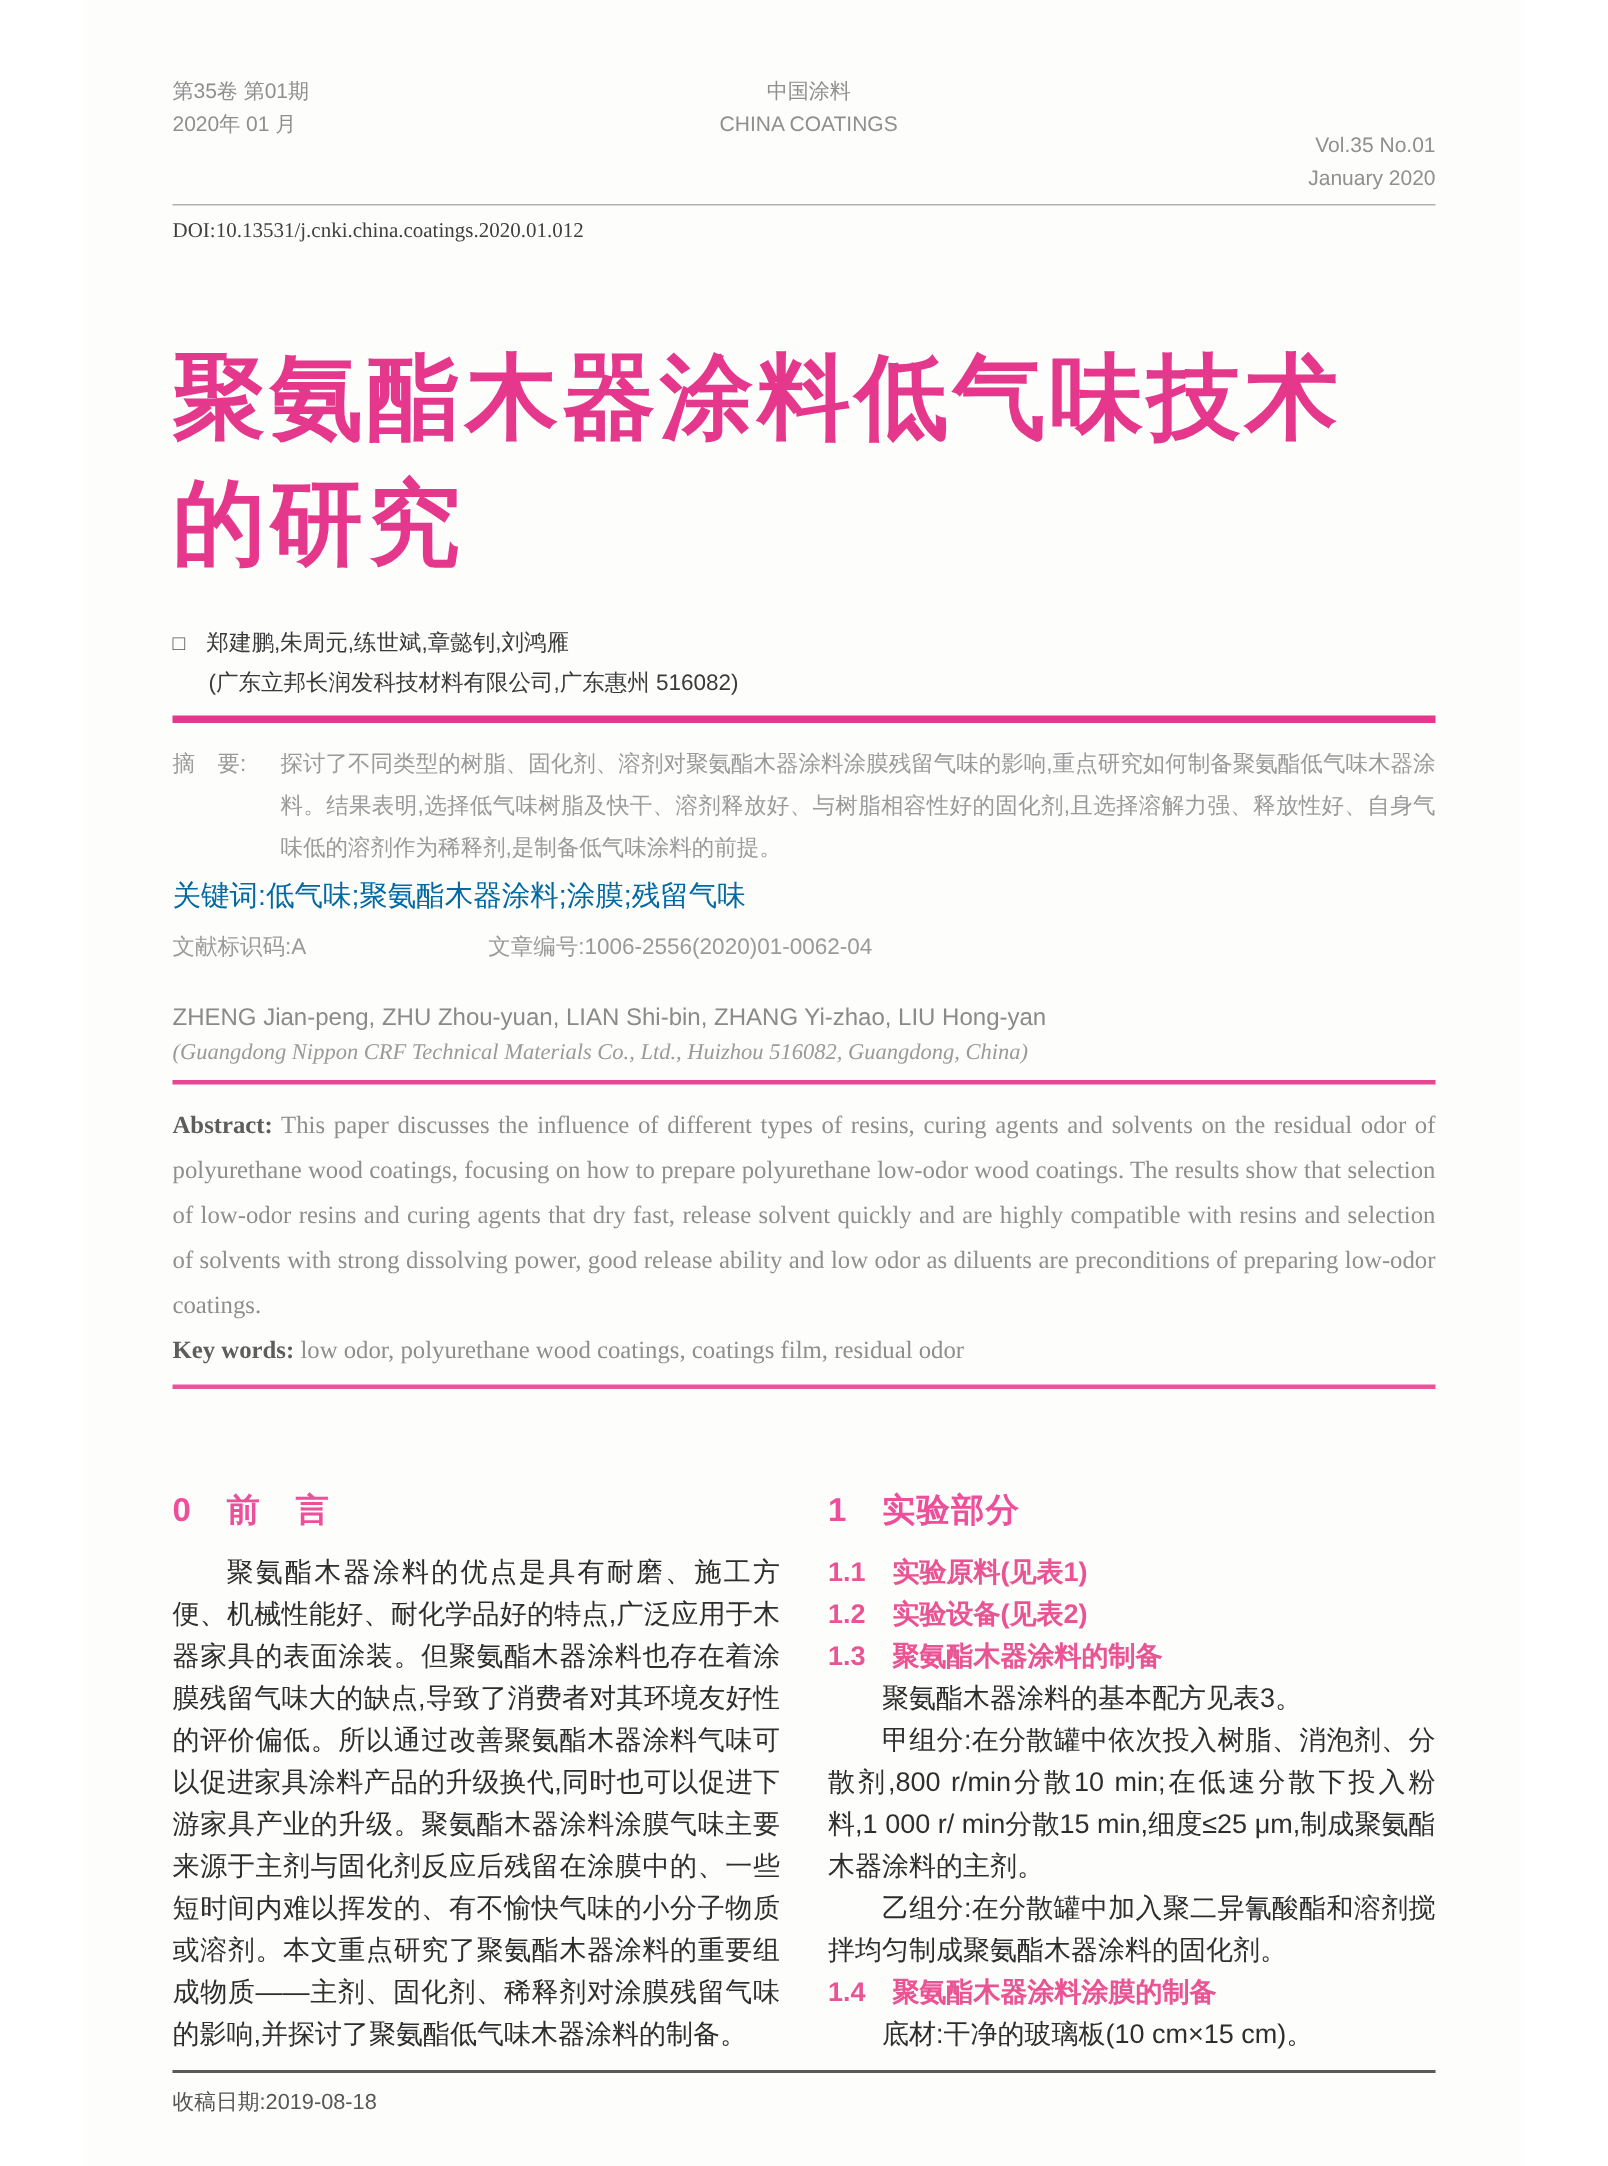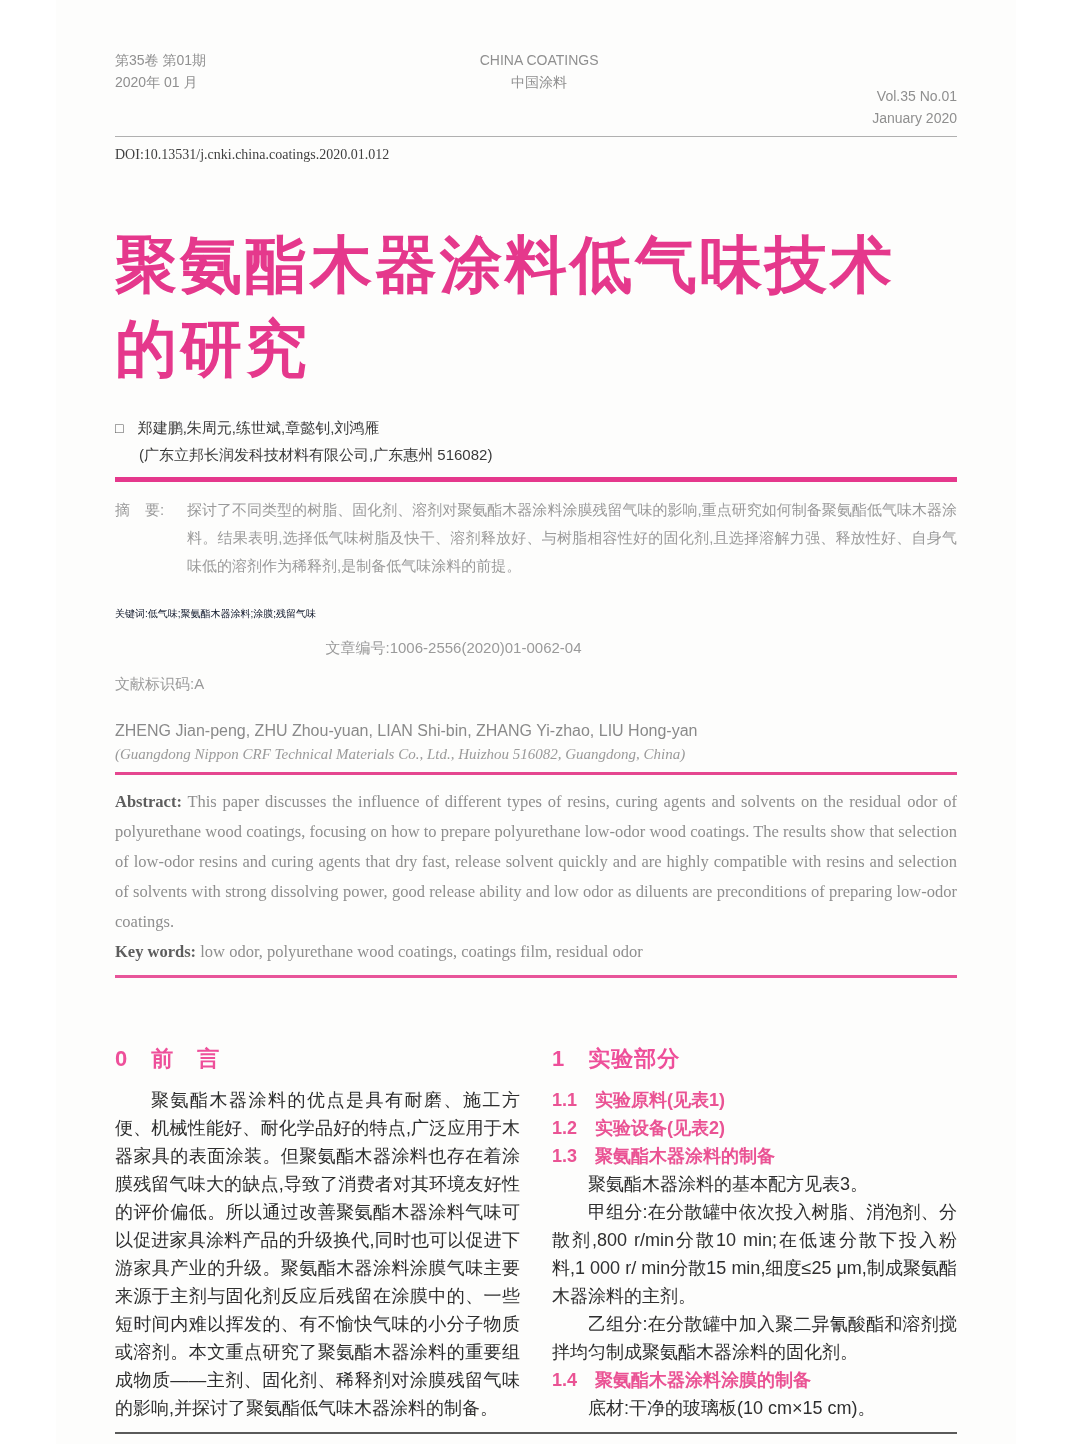--- a/index.html
+++ b/index.html
@@ -27,24 +27,24 @@
   .authors-cn { margin-top: 28px; font-size: 15px; color: #3a3a3a; }
   .authors-cn .marker { display: inline-block; margin-right: 10px; color: #555; font-size: 14px; }
   .affil-cn { margin-top: 8px; font-size: 15px; color: #3a3a3a; padding-left: 24px; }
   .rule-pink-thick { height: 5px; background: #e5388c; margin-top: 12px; }
 
   
   .abstract-cn { margin-top: 14px; color: #9a9a9a; font-size: 15px; line-height: 28px; }
   .abstract-cn .row { display: flex; }
   .abstract-cn .lbl { flex: 0 0 72px; }
   .abstract-cn .txt { flex: 1; text-align: justify; }
-  .kw-row { margin-top: 20px; color: #0f172a; font-size: 10px; line-height: 28px; }
+  .kw-row { margin-top: 4px; color: #0369a1; font-size: 19px; line-height: 28px; }
   .clc-row { display: flex; margin-top: 6px; color: #9a9a9a; font-size: 15px; line-height: 28px; }
   .clc-row .c1 { flex: 0 0 40%; }
-  .clc-row .c2 { flex: 0 0 25%; margin-top: 36px; }
+  .clc-row .c2 { flex: 0 0 25%; }
   .clc-row .c3 { flex: 1; }
   sup { font-size: 10px; vertical-align: super; }
 
   
   .title-en { margin-top: 92px; font-size: 36px; font-weight: bold; color: #e5388c; letter-spacing: 0.5px; }
   .authors-en { margin-top: 24px; font-size: 16px; color: #8a8a8a; }
   .affil-en { margin-top: 6px; font-size: 15px; color: #9a9a9a; font-style: italic; font-family: "Liberation Serif", serif; }
   .rule-pink-mid { height: 3px; background: #e54790; margin-top: 9px; }
   .abstract-en { margin-top: 12px; font-family: "Liberation Serif", serif; font-size: 16.5px; color: #8e8e8e; line-height: 30px; text-align: justify; }
   .abstract-en .lbl, .kw-en .lbl { font-weight: bold; color: #5d5d5d; }
@@ -67,22 +67,22 @@
 
 <div class="page">
   <div class="content">
 
     <div class="jheader">
       <div class="left">
         <div>第35卷 第01期</div>
         <div>2020年 01 月</div>
       </div>
       <div class="center">
+        <div>中国涂料</div>
         <div>CHINA COATINGS</div>
-        <div>中国涂料</div>
       </div>
       <div class="right">
         <div>Vol.35 No.01</div>
         <div>January 2020</div>
       </div>
     </div>
     <div class="header-rule"></div>
     <div class="doi">DOI:10.13531/j.cnki.china.coatings.2020.01.012</div>
 
     <h1 class="title-cn">聚氨酯木器涂料低气味技术的研究</h1>

